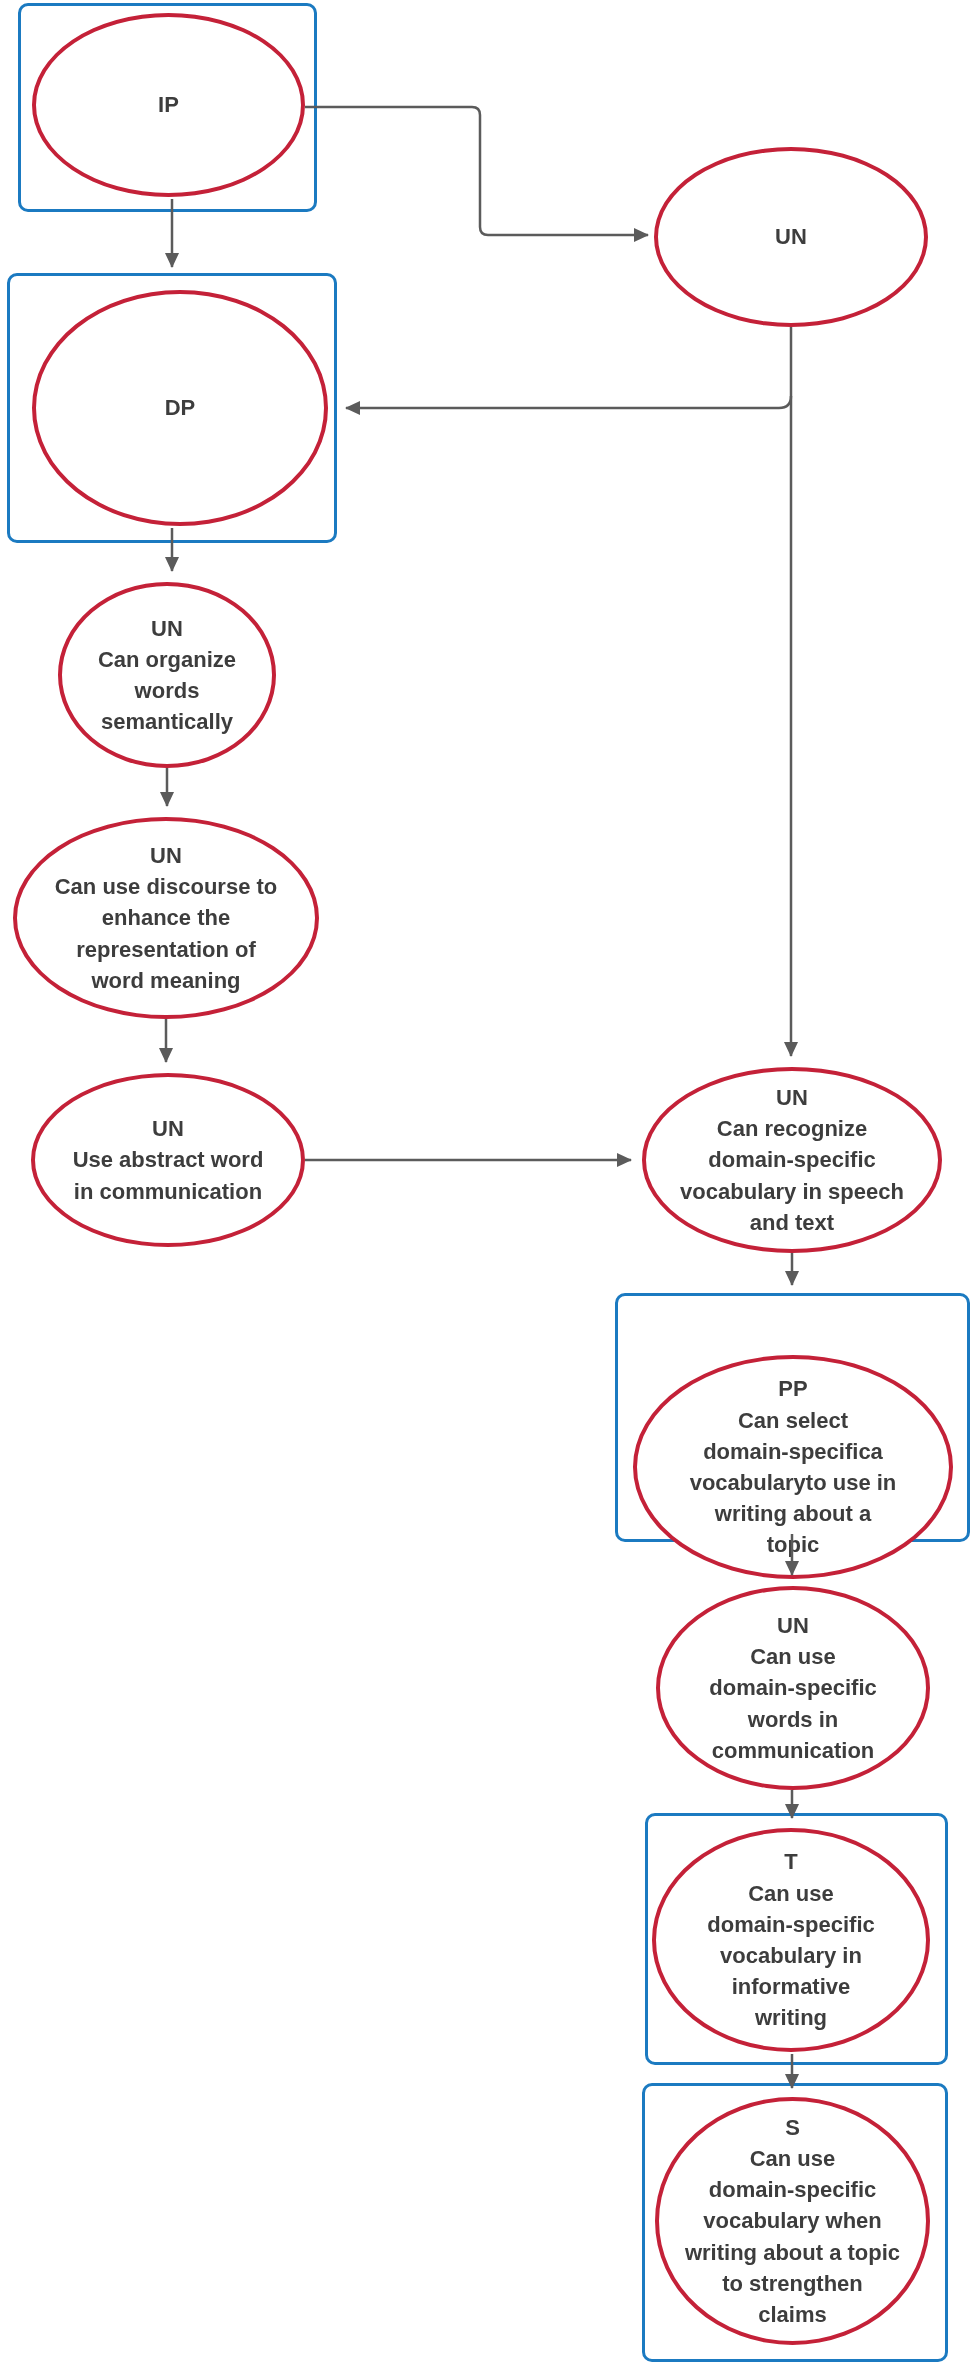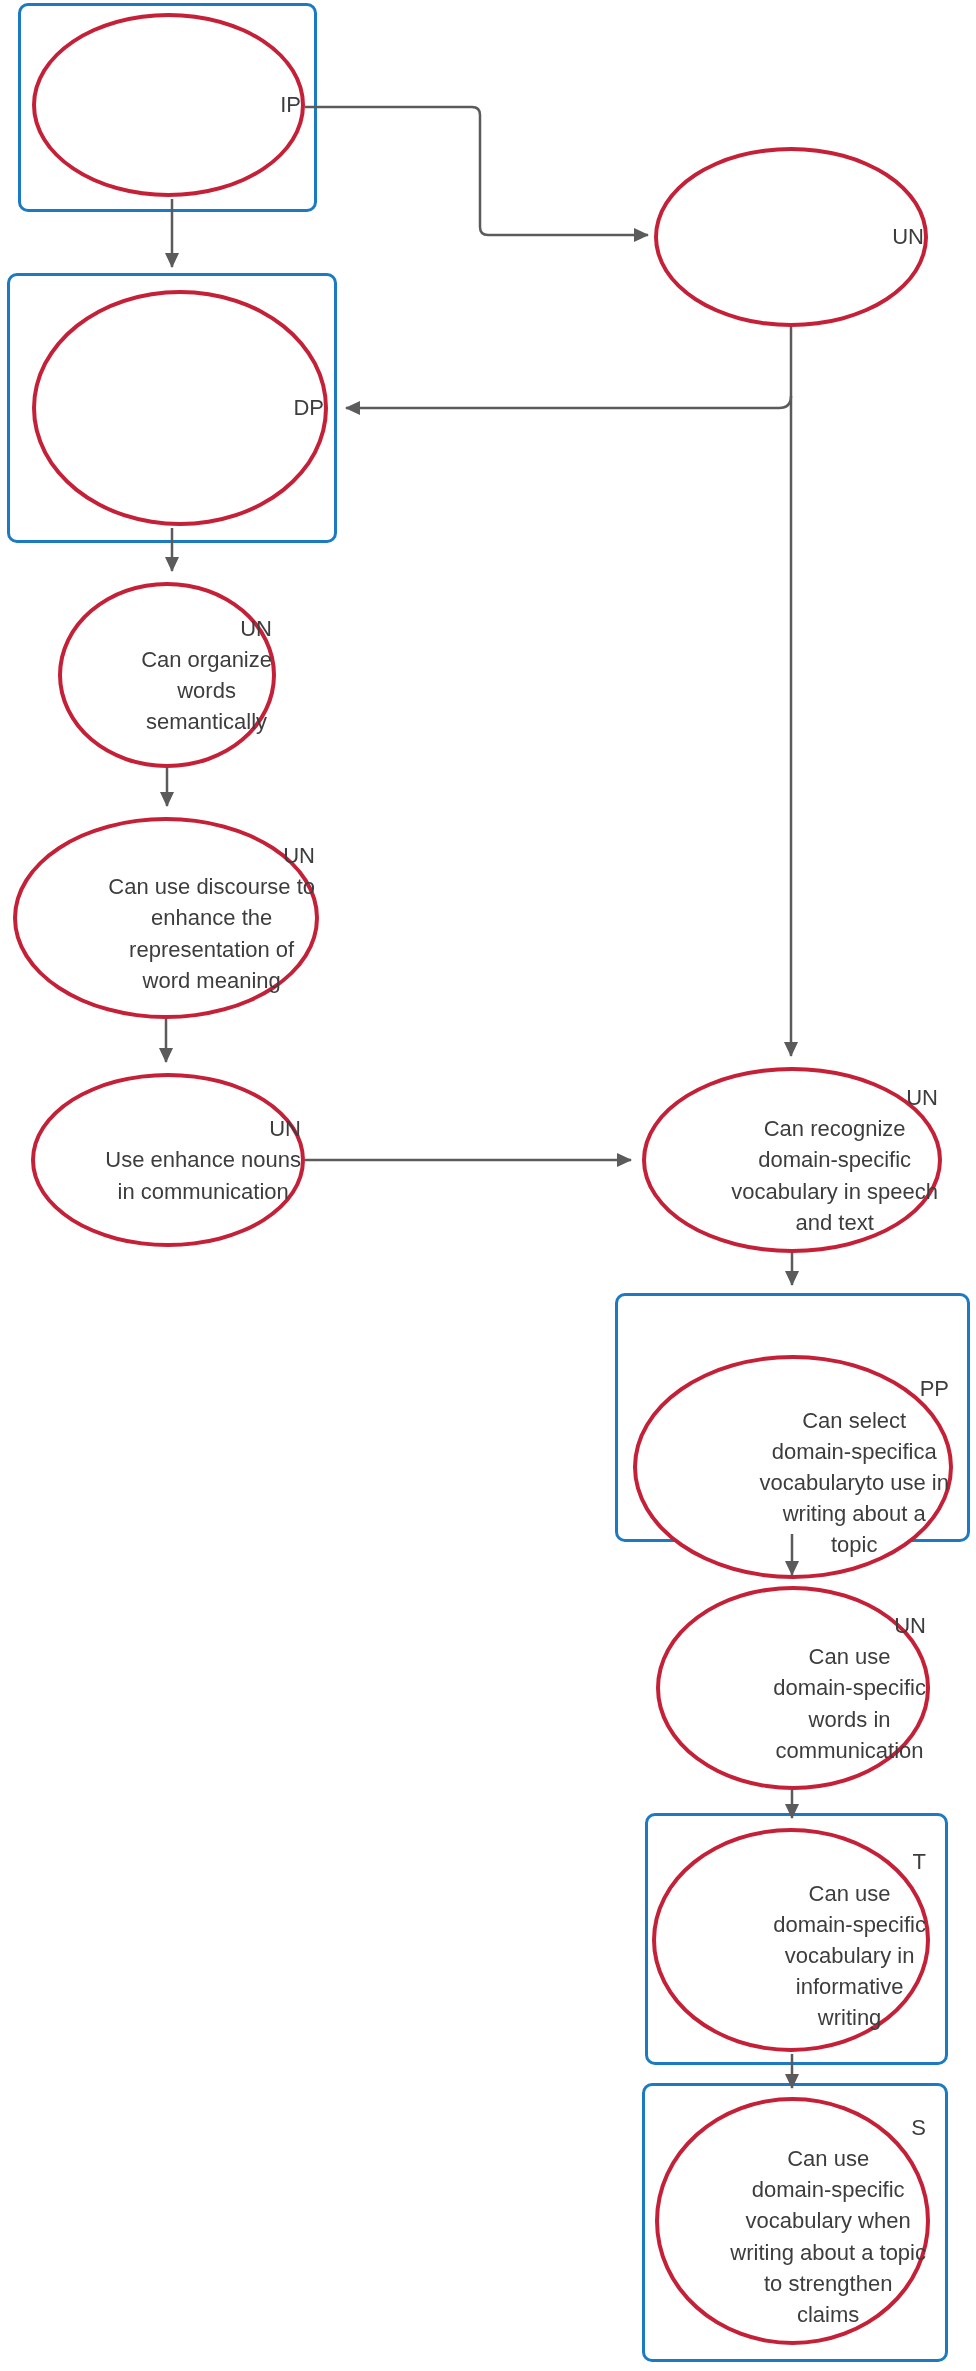--- a/index.html
+++ b/index.html
@@ -25,27 +25,28 @@
     z-index:1;
   }
   .ellipse{
     position:absolute;
     box-sizing:border-box;
     border:4px solid var(--ellipse-stroke);
     border-radius:50%;
     background:#ffffff;
     display:flex;
     flex-direction:column;
-    align-items:flex-end;
+    align-items:center;
     justify-content:center;
     text-align:center;
     color:var(--text);
     font-size:22px;
     line-height:1.42;
     z-index:2;
+    font-weight:bold;
   }
   .code{white-space:pre-line;}
   .desc{white-space:pre-line;}
   #wires{
     position:absolute;left:0;top:0;
     z-index:3;
     pointer-events:none;
   }
   #wires path{
     fill:none;
@@ -106,21 +107,21 @@
   <div class="ellipse" style="left:13px;top:817px;width:306px;height:202px;">
     <div class="code">UN</div>
     <div class="desc">Can use discourse to
 enhance the
 representation of
 word meaning</div>
   </div>
 
   <div class="ellipse" style="left:31px;top:1073px;width:274px;height:174px;">
     <div class="code">UN</div>
-    <div class="desc">Use enhance nouns
+    <div class="desc">Use abstract word
 in communication</div>
   </div>
 
   <div class="ellipse" style="left:642px;top:1067px;width:300px;height:186px;">
     <div class="code">UN</div>
     <div class="desc">Can recognize
 domain-specific
 vocabulary in speech
 and text</div>
   </div>

